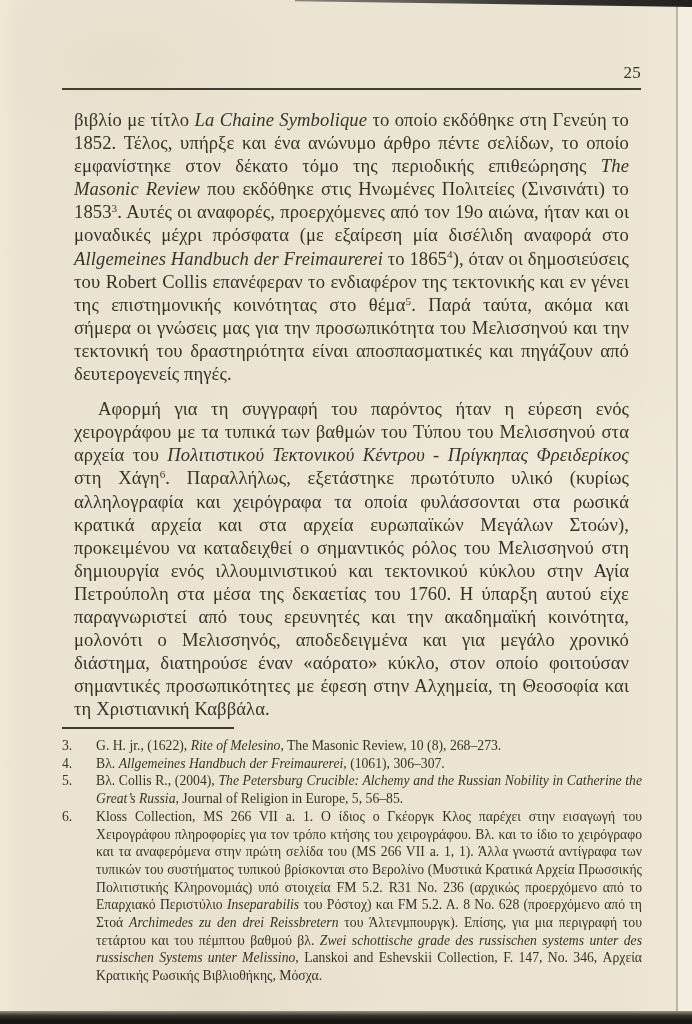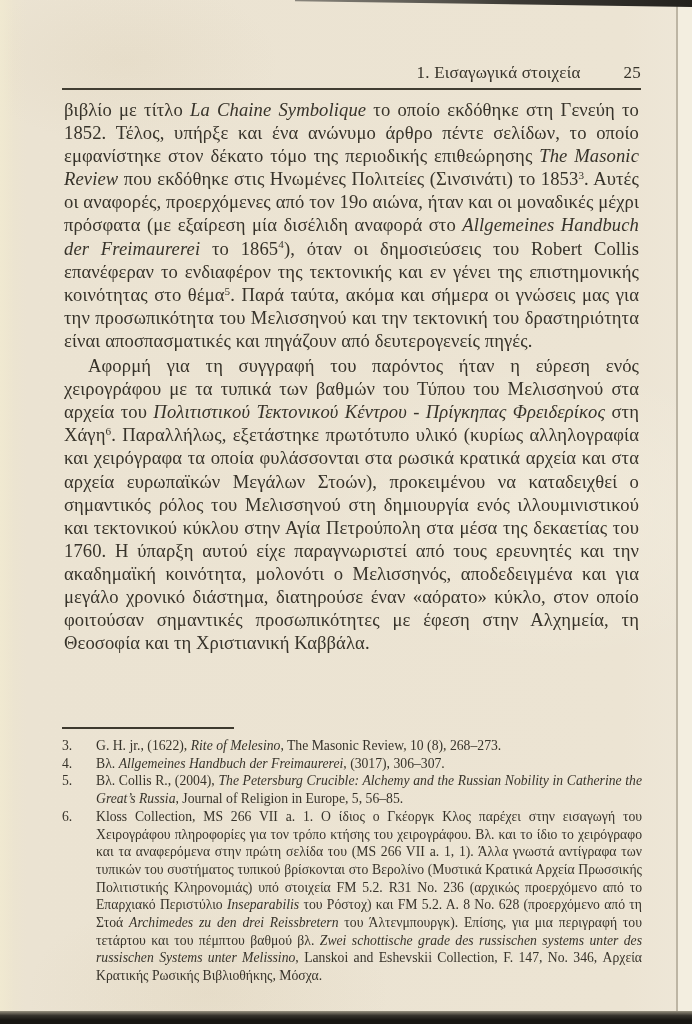--- a/index.html
+++ b/index.html
@@ -55,21 +55,21 @@
   .head-rule {
     position: absolute; left: 62px; top: 88px; width: 579px; height: 2px;
     background: #413d32;
   }
 
   .body-text {
     position: absolute; left: 62px; top: 96px; width: 579px;
     font-size: 18.6px; line-height: 23.1px;
     text-align: justify; letter-spacing: 0.1px;
   }
-  .body-text p { margin: 2px; }
+  .body-text p { margin: 12px; }
   .body-text p.indent { text-indent: 24px; }
   i { font-style: italic; }
   sup {
     font-size: 60%; line-height: 0;
     vertical-align: baseline; position: relative; top: -0.55em;
   }
 
   .foot-rule {
     position: absolute; left: 62px; top: 727px; width: 172px; height: 2px;
     background: #3d392e;
@@ -87,39 +87,38 @@
 <body>
 
 <div class="paper"></div>
 <div class="left-edge-strip"></div>
 <div class="right-page-edge"></div>
 <div class="right-margin-sliver"></div>
 <div class="top-wedge"></div>
 <div class="bottom-bar"></div>
 
 <div class="running-head">
-  <span>1. Εισαγωγικά στοιχεία</span>
   <span class="pagenum">25</span>
 </div>
 <div class="head-rule"></div>
 
 <div class="body-text" id="body-text">
     <p class="para"><span>βιβλίο με τίτλο </span><i>La Chaine Symbolique</i><span> το οποίο εκδόθηκε στη Γενεύη το 1852. Τέλος, υπήρξε και ένα ανώνυμο άρθρο πέντε σελίδων, το οποίο εμφανίστηκε στον δέκατο τόμο της περιοδικής επιθεώρησης </span><i>The Masonic Review</i><span> που εκδόθηκε στις Ηνωμένες Πολιτείες (Σινσινάτι) το 1853</span><sup>3</sup><span>. Αυτές οι αναφορές, προερχόμενες από τον 19ο αιώνα, ήταν και οι μοναδικές μέχρι πρόσφατα (με εξαίρεση μία δισέλιδη αναφορά στο </span><i>Allgemeines Handbuch der Freimaurerei</i><span> το 1865</span><sup>4</sup><span>), όταν οι δημοσιεύσεις του Robert Collis επανέφεραν το ενδιαφέρον της τεκτονικής και εν γένει της επιστημονικής κοινότητας στο θέμα</span><sup>5</sup><span>. Παρά ταύτα, ακόμα και σήμερα οι γνώσεις μας για την προσωπικότητα του Μελισσηνού και την τεκτονική του δραστηριότητα είναι αποσπασματικές και πηγάζουν από δευτερογενείς πηγές.</span></p>
     <p class="para indent"><span>Αφορμή για τη συγγραφή του παρόντος ήταν η εύρεση ενός χειρογράφου με τα τυπικά των βαθμών του Τύπου του Μελισσηνού στα αρχεία του </span><i>Πολιτιστικού Τεκτονικού Κέντρου - Πρίγκηπας Φρειδερίκος</i><span> στη Χάγη</span><sup>6</sup><span>. Παραλλήλως, εξετάστηκε πρωτότυπο υλικό (κυρίως αλληλογραφία και χειρόγραφα τα οποία φυλάσσονται στα ρωσικά κρατικά αρχεία και στα αρχεία ευρωπαϊκών Μεγάλων Στοών), προκειμένου να καταδειχθεί ο σημαντικός ρόλος του Μελισσηνού στη δημιουργία ενός ιλλουμινιστικού και τεκτονικού κύκλου στην Αγία Πετρούπολη στα μέσα της δεκαετίας του 1760. Η ύπαρξη αυτού είχε παραγνωριστεί από τους ερευνητές και την ακαδημαϊκή κοινότητα, μολονότι ο Μελισσηνός, αποδεδειγμένα και για μεγάλο χρονικό διάστημα, διατηρούσε έναν «αόρατο» κύκλο, στον οποίο φοιτούσαν σημαντικές προσωπικότητες με έφεση στην Αλχημεία, τη Θεοσοφία και τη Χριστιανική Καββάλα.</span></p>
   </div>
 
 <div class="foot-rule"></div>
 <div class="footnote-block" id="footnote-list">
     <div class="fnote">
       <span class="fnum">3.</span>
       <span class="ftext"><span>G. H. jr., (1622), </span><i>Rite of Melesino</i><span>, The Masonic Review, 10 (8), 268–273.</span></span>
     </div>
     <div class="fnote">
       <span class="fnum">4.</span>
-      <span class="ftext"><span>Βλ. </span><i>Allgemeines Handbuch der Freimaurerei</i><span>, (3017), 306–307.</span></span>
+      <span class="ftext"><span>Βλ. </span><i>Allgemeines Handbuch der Freimaurerei</i><span>, (1061), 306–307.</span></span>
     </div>
     <div class="fnote">
       <span class="fnum">5.</span>
       <span class="ftext"><span>Βλ. Collis R., (2004), </span><i>The Petersburg Crucible: Alchemy and the Russian Nobility in Catherine the Great’s Russia</i><span>, Journal of Religion in Europe, 5, 56–85.</span></span>
     </div>
     <div class="fnote">
       <span class="fnum">6.</span>
       <span class="ftext"><span>Kloss Collection, MS 266 VII a. 1. Ο ίδιος ο Γκέοργκ Κλος παρέχει στην εισαγωγή του Χειρογράφου πληροφορίες για τον τρόπο κτήσης του χειρογράφου. Βλ. και το ίδιο το χειρόγραφο και τα αναφερόμενα στην πρώτη σελίδα του (MS 266 VII a. 1, 1). Άλλα γνωστά αντίγραφα των τυπικών του συστήματος τυπικού βρίσκονται στο Βερολίνο (Μυστικά Κρατικά Αρχεία Πρωσσικής Πολιτιστικής Κληρονομιάς) υπό στοιχεία FM 5.2. R31 No. 236 (αρχικώς προερχόμενο από το Επαρχιακό Περιστύλιο </span><i>Inseparabilis</i><span> του Ρόστοχ) και FM 5.2. A. 8 No. 628 (προερχόμενο από τη Στοά </span><i>Archimedes zu den drei Reissbretern</i><span> του Άλτενμπουργκ). Επίσης, για μια περιγραφή του τετάρτου και του πέμπτου βαθμού βλ. </span><i>Zwei schottische grade des russischen systems unter des russischen Systems unter Melissino</i><span>, Lanskoi and Eshevskii Collection, F. 147, No. 346, Αρχεία Κρατικής Ρωσικής Βιβλιοθήκης, Μόσχα.</span></span>
     </div>
   </div>

